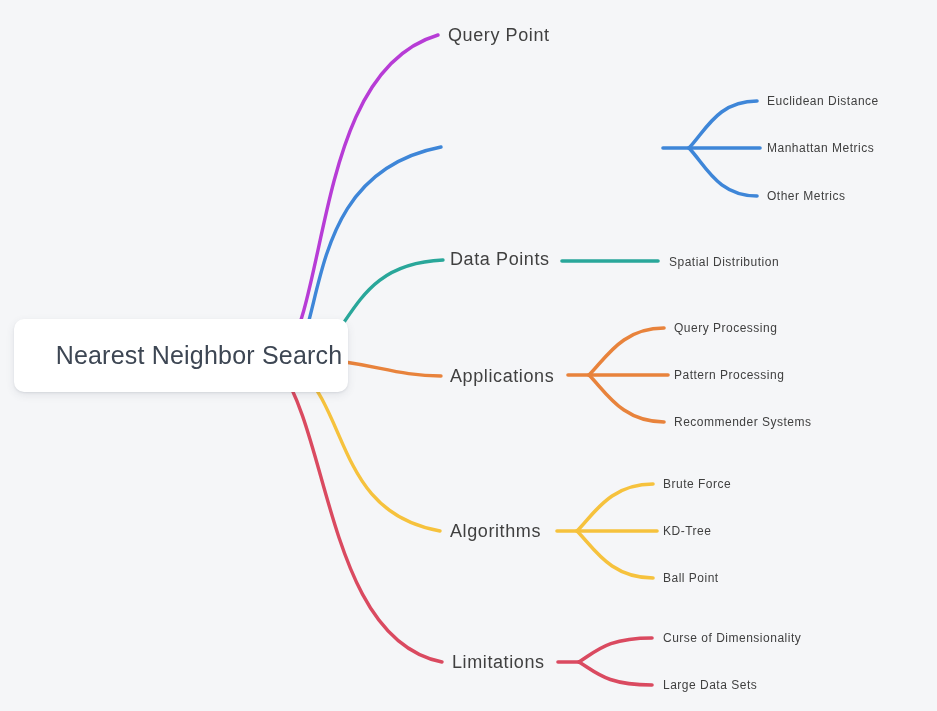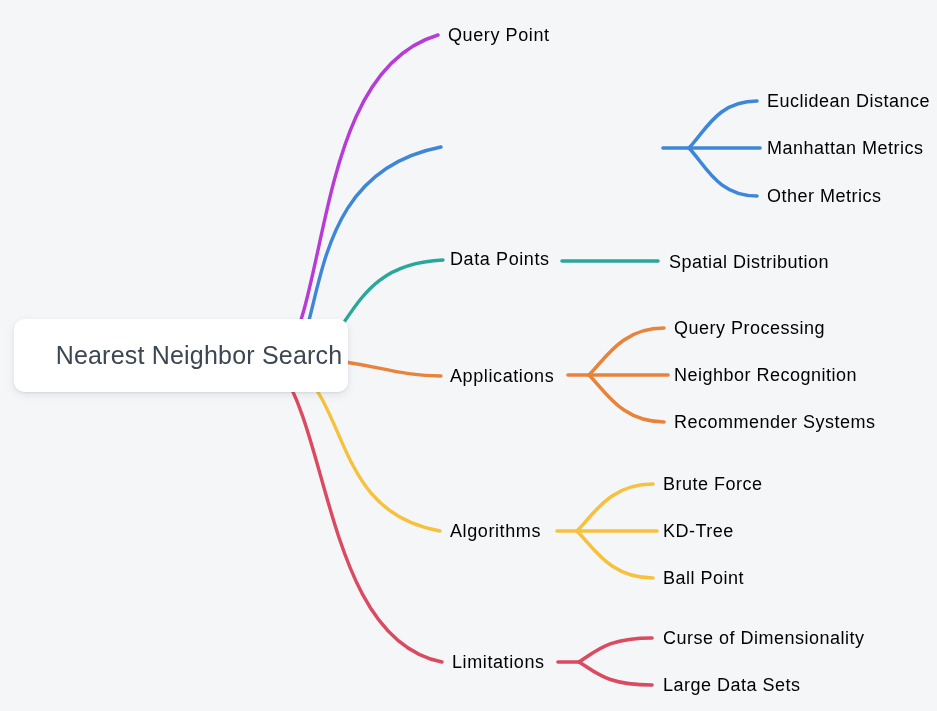--- a/index.html
+++ b/index.html
@@ -41,29 +41,29 @@
     font-weight:500;
     color:#3d4653;
     letter-spacing:.2px;
     white-space:nowrap;
     margin-left:36px;
   }
   .label{
     position:absolute;
     transform:translateY(-50%);
     white-space:nowrap;
-    color:#000000;
+    color:#404040;
   }
   .l1{
     font-size:18px;
     font-weight:500;
     letter-spacing:.6px;
   }
   .l2{
-    font-size:18px;
+    font-size:12px;
     font-weight:500;
     letter-spacing:.5px;
   }
 </style>
 </head>
 <body>
 
 <div class="stage">
 
   <svg class="edges" viewBox="0 0 937 711">
@@ -107,21 +107,21 @@
   <div class="label l1" style="left:450px;top:531px">Algorithms</div>
   <div class="label l1" style="left:452px;top:662px">Limitations</div>
 
   <div class="label l2" style="left:767px;top:101px">Euclidean Distance</div>
   <div class="label l2" style="left:767px;top:148px">Manhattan Metrics</div>
   <div class="label l2" style="left:767px;top:196px">Other Metrics</div>
 
   <div class="label l2" style="left:669px;top:262px">Spatial Distribution</div>
 
   <div class="label l2" style="left:674px;top:328px">Query Processing</div>
-  <div class="label l2" style="left:674px;top:375px">Neighbor Recognition</div>
+  <div class="label l2" style="left:674px;top:375px">Pattern Processing</div>
   <div class="label l2" style="left:674px;top:422px">Recommender Systems</div>
 
   <div class="label l2" style="left:663px;top:484px">Brute Force</div>
   <div class="label l2" style="left:663px;top:531px">KD-Tree</div>
   <div class="label l2" style="left:663px;top:578px">Ball Point</div>
 
   <div class="label l2" style="left:663px;top:638px">Curse of Dimensionality</div>
   <div class="label l2" style="left:663px;top:685px">Large Data Sets</div>
 
 </div>

